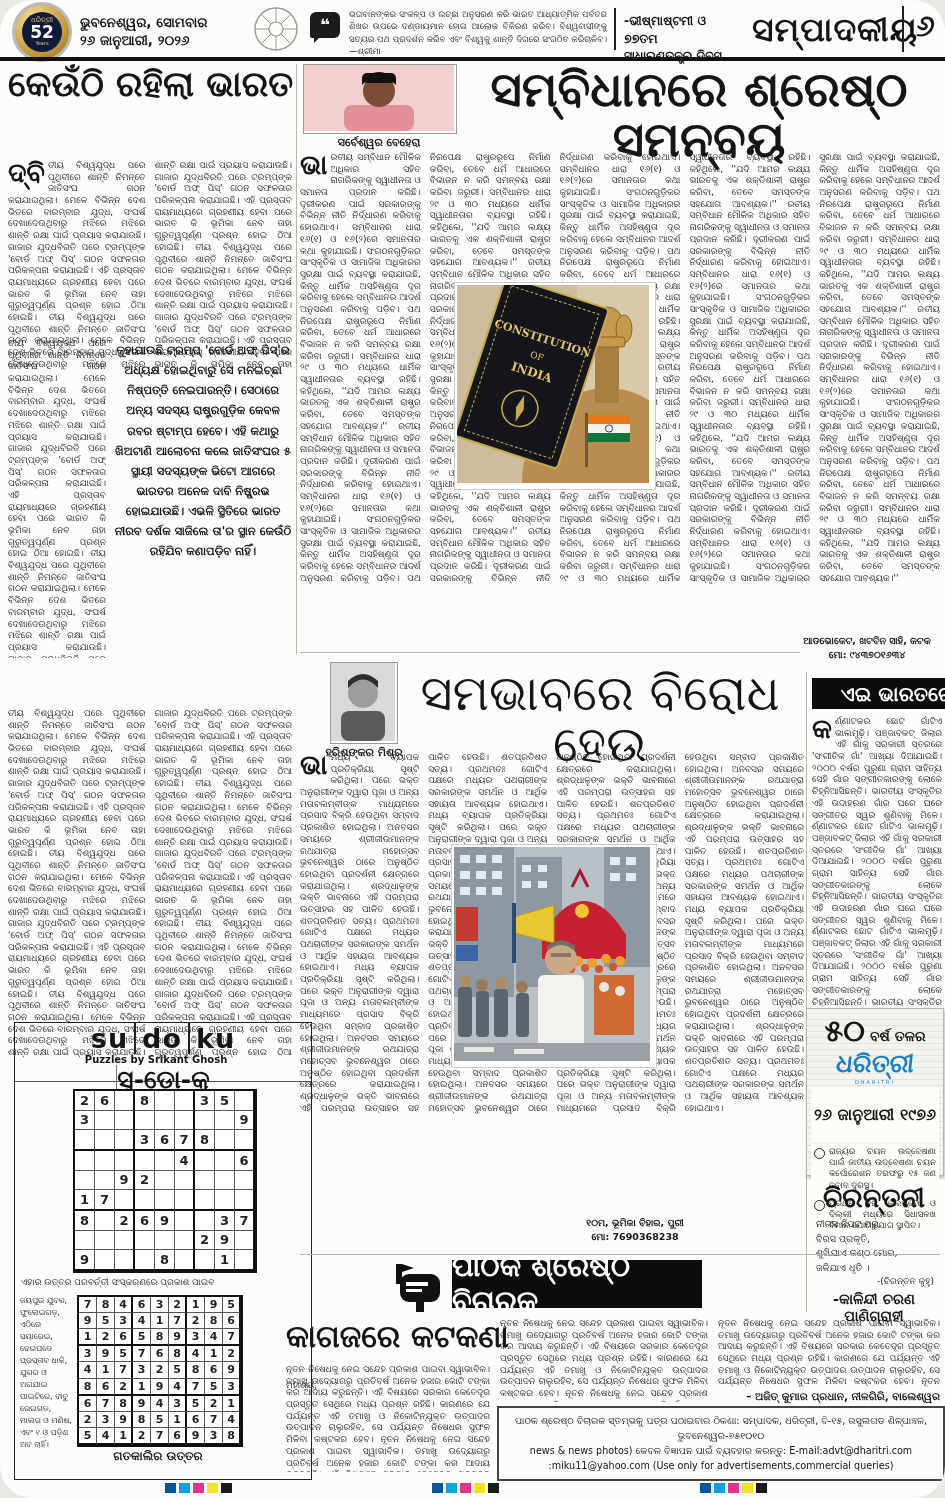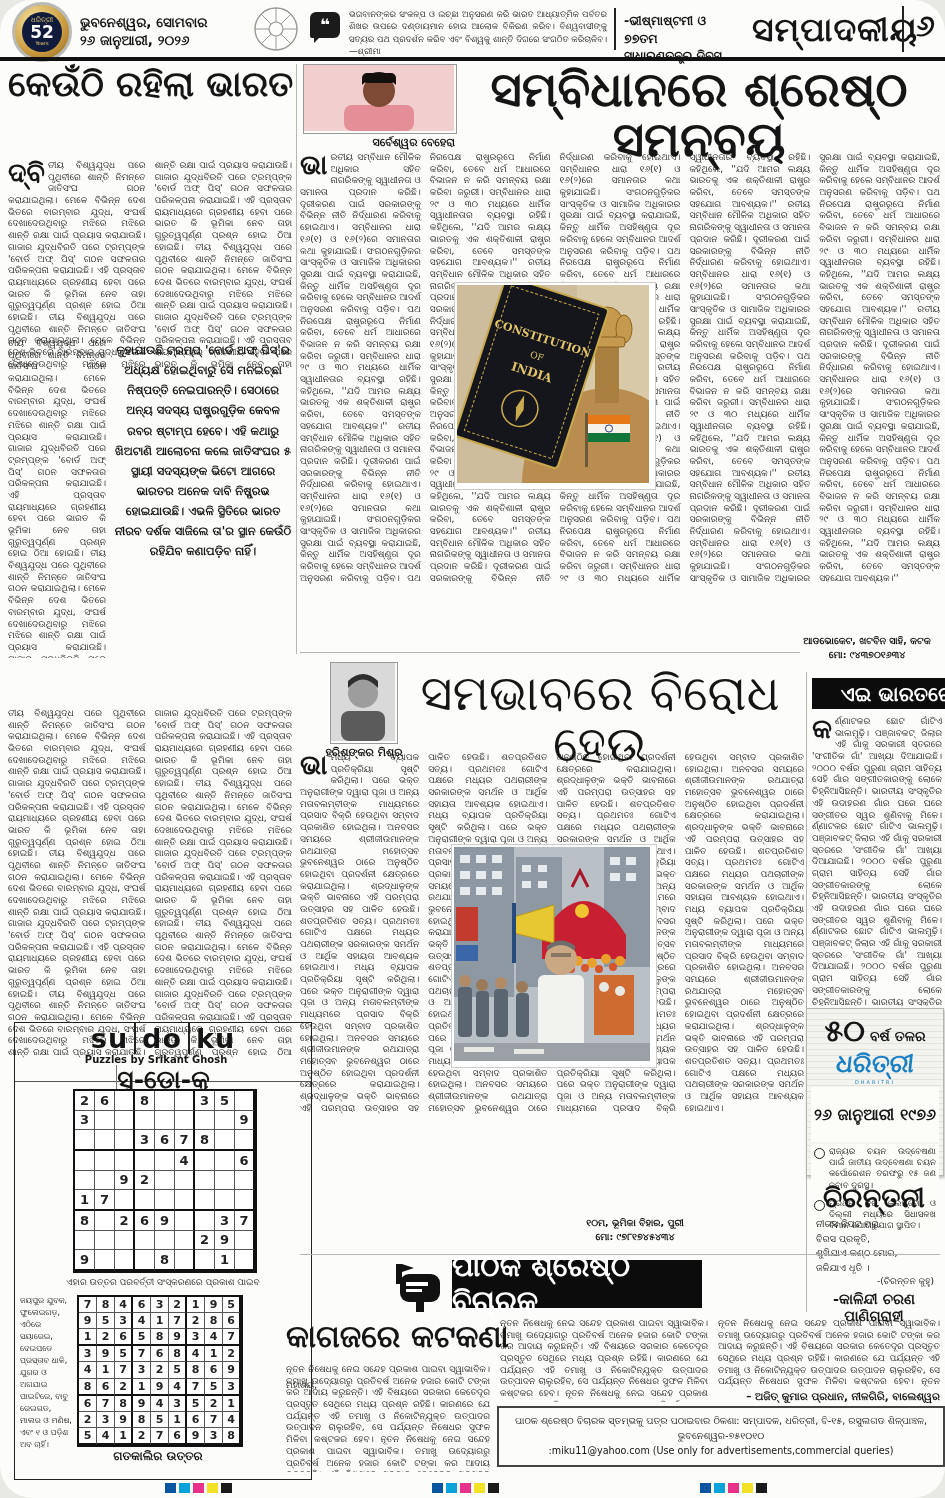--- a/index.html
+++ b/index.html
@@ -61,21 +61,21 @@
   .sud-logo{font-size:27px;font-weight:bold;letter-spacing:1px;}
   .sud-logo span{padding:0 6px;}
   .sud-logo span + span{border-left:2px solid #222;}
   .sud-by{font-size:10px;font-weight:bold;}
   .sud-odia{font-size:25px;font-weight:bold;}
   .sgrid{display:grid;grid-template-columns:repeat(9,1fr);border:2.5px solid #111;background:#fff;}
   .scell{border-right:1px solid #555;border-bottom:1px solid #555;display:flex;align-items:center;justify-content:center;
          font-weight:bold;color:#222;}
   .scell.b3r{border-right:2.5px solid #111;}
   .scell.b3b{border-bottom:2.5px solid #111;}
-  .sud-note{font-size:9px;text-align:center;}
+  .sud-note{font-size:9px;}
   .sud-cap{font-size:12px;font-weight:bold;text-align:center;}
   
   .let-head{font-size:31px;font-weight:bold;}
   .contact{border:2px solid #444;font-size:9.6px;line-height:1.55;text-align:center;padding:6px 10px;}
   .marks{display:flex;gap:3px;}
   .marks div{width:11px;height:10px;}
 </style>
 </head>
 <body>
 
@@ -139,21 +139,21 @@
 
   <div class="abs photo" style="left:303px;top:64px;width:152px;height:68px;">
     <svg width="150" height="66" viewBox="0 0 150 66">
       <rect width="150" height="66" fill="#f2cfcf"></rect>
       <rect x="40" y="40" width="70" height="26" rx="8" fill="#e48f97"></rect>
       <circle cx="75" cy="26" r="16" fill="#7d4a35"></circle>
       <path d="M58 20 Q75 2 92 20 L92 14 Q75 0 58 14 Z" fill="#14100e"></path>
       <rect x="58" y="8" width="34" height="10" rx="5" fill="#14100e"></rect>
     </svg>
   </div>
-  <div class="abs byline" style="left:303px;top:136px;width:152px;text-align:right;">ସର୍ବେଶ୍ୱର ବେହେରା</div>
+  <div class="abs byline" style="left:303px;top:136px;width:152px;text-align:center;">ସର୍ବେଶ୍ୱର ବେହେରା</div>
   <div class="abs h-main" style="left:458px;top:64px;width:482px;">ସମ୍ବିଧାନରେ ଶ୍ରେଷ୍ଠ ସମନ୍ବୟ</div>
   <div class="abs cols5 small just clip" style="left:300px;top:152px;width:640px;height:478px;">
     <span class="dropcap">ଭା</span><span>ରତୀୟ ସମ୍ବିଧାନ ମୌଳିକ ଅଧିକାର ସହିତ ନାଗରିକଙ୍କୁ ସ୍ୱାଧୀନତା ଓ ସମାନତା ପ୍ରଦାନ କରିଛି। ଦୂରୀକରଣ ପାଇଁ ସରକାରଙ୍କୁ ବିଭିନ୍ନ ନୀତି ନିର୍ଦ୍ଧାରଣ କରିବାକୁ ହୋଇଥାଏ। ସମ୍ବିଧାନର ଧାରା ୧୬(୧) ଓ ୧୬(୨)ରେ ସମାନତାର କଥା କୁହାଯାଇଛି। ସଂଗଠନଗୁଡ଼ିକର ସାଂସ୍କୃତିକ ଓ ସାମାଜିକ ଅଧିକାରର ସୁରକ୍ଷା ପାଇଁ ବ୍ୟବସ୍ଥା କରାଯାଇଛି, କିନ୍ତୁ ଧାର୍ମିକ ଅସହିଷ୍ଣୁତା ଦୂର କରିବାକୁ ହେଲେ ସମ୍ବିଧାନର ଆଦର୍ଶ ଅନୁସରଣ କରିବାକୁ ପଡ଼ିବ। ପଥ ନିରପେକ୍ଷ ରାଷ୍ଟ୍ରରୂପେ ନିର୍ମାଣ କରିବା, ତେବେ ଧର୍ମ ଆଧାରରେ ବିଭାଜନ ନ କରି ସମନ୍ବୟ ରକ୍ଷା କରିବା ଜରୁରୀ। ସମ୍ବିଧାନର ଧାରା ୨୯ ଓ ୩୦ ମଧ୍ୟରେ ଧାର୍ମିକ ସ୍ୱାଧୀନତାର ବ୍ୟବସ୍ଥା ରହିଛି। କହିଥିଲେ, ''ଯଦି ଆମର ଲକ୍ଷ୍ୟ ଭାରତକୁ ଏକ ଶକ୍ତିଶାଳୀ ରାଷ୍ଟ୍ର କରିବା, ତେବେ ସମସ୍ତଙ୍କ ସହଯୋଗ ଆବଶ୍ୟକ।'' ରତୀୟ ସମ୍ବିଧାନ ମୌଳିକ ଅଧିକାର ସହିତ ନାଗରିକଙ୍କୁ ସ୍ୱାଧୀନତା ଓ ସମାନତା ପ୍ରଦାନ କରିଛି। ଦୂରୀକରଣ ପାଇଁ ସରକାରଙ୍କୁ ବିଭିନ୍ନ ନୀତି ନିର୍ଦ୍ଧାରଣ କରିବାକୁ ହୋଇଥାଏ। ସମ୍ବିଧାନର ଧାରା ୧୬(୧) ଓ ୧୬(୨)ରେ ସମାନତାର କଥା କୁହାଯାଇଛି। ସଂଗଠନଗୁଡ଼ିକର ସାଂସ୍କୃତିକ ଓ ସାମାଜିକ ଅଧିକାରର ସୁରକ୍ଷା ପାଇଁ ବ୍ୟବସ୍ଥା କରାଯାଇଛି, କିନ୍ତୁ ଧାର୍ମିକ ଅସହିଷ୍ଣୁତା ଦୂର କରିବାକୁ ହେଲେ ସମ୍ବିଧାନର ଆଦର୍ଶ ଅନୁସରଣ କରିବାକୁ ପଡ଼ିବ। ପଥ ନିରପେକ୍ଷ ରାଷ୍ଟ୍ରରୂପେ ନିର୍ମାଣ କରିବା, ତେବେ ଧର୍ମ ଆଧାରରେ ବିଭାଜନ ନ କରି ସମନ୍ବୟ ରକ୍ଷା କରିବା ଜରୁରୀ। ସମ୍ବିଧାନର ଧାରା ୨୯ ଓ ୩୦ ମଧ୍ୟରେ ଧାର୍ମିକ ସ୍ୱାଧୀନତାର ବ୍ୟବସ୍ଥା ରହିଛି। କହିଥିଲେ, ''ଯଦି ଆମର ଲକ୍ଷ୍ୟ ଭାରତକୁ ଏକ ଶକ୍ତିଶାଳୀ ରାଷ୍ଟ୍ର କରିବା, ତେବେ ସମସ୍ତଙ୍କ ସହଯୋଗ ଆବଶ୍ୟକ।'' ରତୀୟ ସମ୍ବିଧାନ ମୌଳିକ ଅଧିକାର ସହିତ ନାଗରିକଙ୍କୁ ସ୍ୱାଧୀନତା ଓ ସମାନତା ପ୍ରଦାନ କରିଛି। ଦୂରୀକରଣ ପାଇଁ ସରକାରଙ୍କୁ ବିଭିନ୍ନ ନୀତି ନିର୍ଦ୍ଧାରଣ କରିବାକୁ ହୋଇଥାଏ। ସମ୍ବିଧାନର ଧାରା ୧୬(୧) ଓ ୧୬(୨)ରେ ସମାନତାର କଥା କୁହାଯାଇଛି। ସଂଗଠନଗୁଡ଼ିକର ସାଂସ୍କୃତିକ ଓ ସାମାଜିକ ଅଧିକାରର ସୁରକ୍ଷା ପାଇଁ ବ୍ୟବସ୍ଥା କରାଯାଇଛି, କିନ୍ତୁ ଧାର୍ମିକ ଅସହିଷ୍ଣୁତା ଦୂର କରିବାକୁ ହେଲେ ସମ୍ବିଧାନର ଆଦର୍ଶ ଅନୁସରଣ କରିବାକୁ ପଡ଼ିବ। ପଥ ନିରପେକ୍ଷ ରାଷ୍ଟ୍ରରୂପେ ନିର୍ମାଣ କରିବା, ତେବେ ଧର୍ମ ଆଧାରରେ ବିଭାଜନ ନ କରି ସମନ୍ବୟ ରକ୍ଷା କରିବା ଜରୁରୀ। ସମ୍ବିଧାନର ଧାରା ୨୯ ଓ ୩୦ ମଧ୍ୟରେ ଧାର୍ମିକ ସ୍ୱାଧୀନତାର ବ୍ୟବସ୍ଥା ରହିଛି। କହିଥିଲେ, ''ଯଦି ଆମର ଲକ୍ଷ୍ୟ ଭାରତକୁ ଏକ ଶକ୍ତିଶାଳୀ ରାଷ୍ଟ୍ର କରିବା, ତେବେ ସମସ୍ତଙ୍କ ସହଯୋଗ ଆବଶ୍ୟକ।'' ରତୀୟ ସମ୍ବିଧାନ ମୌଳିକ ଅଧିକାର ସହିତ ନାଗରିକଙ୍କୁ ସ୍ୱାଧୀନତା ଓ ସମାନତା ପ୍ରଦାନ କରିଛି। ଦୂରୀକରଣ ପାଇଁ ସରକାରଙ୍କୁ ବିଭିନ୍ନ ନୀତି ନିର୍ଦ୍ଧାରଣ କରିବାକୁ ହୋଇଥାଏ। ସମ୍ବିଧାନର ଧାରା ୧୬(୧) ଓ ୧୬(୨)ରେ ସମାନତାର କଥା କୁହାଯାଇଛି। ସଂଗଠନଗୁଡ଼ିକର ସାଂସ୍କୃତିକ ଓ ସାମାଜିକ ଅଧିକାରର ସୁରକ୍ଷା ପାଇଁ ବ୍ୟବସ୍ଥା କରାଯାଇଛି, କିନ୍ତୁ ଧାର୍ମିକ ଅସହିଷ୍ଣୁତା ଦୂର କରିବାକୁ ହେଲେ ସମ୍ବିଧାନର ଆଦର୍ଶ ଅନୁସରଣ କରିବାକୁ ପଡ଼ିବ। ପଥ ନିରପେକ୍ଷ ରାଷ୍ଟ୍ରରୂପେ ନିର୍ମାଣ କରିବା, ତେବେ ଧର୍ମ ଆଧାରରେ ବିଭାଜନ ନ କରି ସମନ୍ବୟ ରକ୍ଷା କରିବା ଜରୁରୀ। ସମ୍ବିଧାନର ଧାରା ୨୯ ଓ ୩୦ ମଧ୍ୟରେ ଧାର୍ମିକ ସ୍ୱାଧୀନତାର ବ୍ୟବସ୍ଥା ରହିଛି। କହିଥିଲେ, ''ଯଦି ଆମର ଲକ୍ଷ୍ୟ ଭାରତକୁ ଏକ ଶକ୍ତିଶାଳୀ ରାଷ୍ଟ୍ର କରିବା, ତେବେ ସମସ୍ତଙ୍କ ସହଯୋଗ ଆବଶ୍ୟକ।'' ରତୀୟ ସମ୍ବିଧାନ ମୌଳିକ ଅଧିକାର ସହିତ ନାଗରିକଙ୍କୁ ସ୍ୱାଧୀନତା ଓ ସମାନତା ପ୍ରଦାନ କରିଛି। ଦୂରୀକରଣ ପାଇଁ ସରକାରଙ୍କୁ ବିଭିନ୍ନ ନୀତି ନିର୍ଦ୍ଧାରଣ କରିବାକୁ ହୋଇଥାଏ। ସମ୍ବିଧାନର ଧାରା ୧୬(୧) ଓ ୧୬(୨)ରେ ସମାନତାର କଥା କୁହାଯାଇଛି। ସଂଗଠନଗୁଡ଼ିକର ସାଂସ୍କୃତିକ ଓ ସାମାଜିକ ଅଧିକାରର ସୁରକ୍ଷା ପାଇଁ ବ୍ୟବସ୍ଥା କରାଯାଇଛି, କିନ୍ତୁ ଧାର୍ମିକ ଅସହିଷ୍ଣୁତା ଦୂର କରିବାକୁ ହେଲେ ସମ୍ବିଧାନର ଆଦର୍ଶ ଅନୁସରଣ କରିବାକୁ ପଡ଼ିବ। ପଥ ନିରପେକ୍ଷ ରାଷ୍ଟ୍ରରୂପେ ନିର୍ମାଣ କରିବା, ତେବେ ଧର୍ମ ଆଧାରରେ ବିଭାଜନ ନ କରି ସମନ୍ବୟ ରକ୍ଷା କରିବା ଜରୁରୀ। ସମ୍ବିଧାନର ଧାରା ୨୯ ଓ ୩୦ ମଧ୍ୟରେ ଧାର୍ମିକ ସ୍ୱାଧୀନତାର ବ୍ୟବସ୍ଥା ରହିଛି। କହିଥିଲେ, ''ଯଦି ଆମର ଲକ୍ଷ୍ୟ ଭାରତକୁ ଏକ ଶକ୍ତିଶାଳୀ ରାଷ୍ଟ୍ର କରିବା, ତେବେ ସମସ୍ତଙ୍କ ସହଯୋଗ ଆବଶ୍ୟକ।'' ରତୀୟ ସମ୍ବିଧାନ ମୌଳିକ ଅଧିକାର ସହିତ ନାଗରିକଙ୍କୁ ସ୍ୱାଧୀନତା ଓ ସମାନତା ପ୍ରଦାନ କରିଛି। ଦୂରୀକରଣ ପାଇଁ ସରକାରଙ୍କୁ ବିଭିନ୍ନ ନୀତି ନିର୍ଦ୍ଧାରଣ କରିବାକୁ ହୋଇଥାଏ। ସମ୍ବିଧାନର ଧାରା ୧୬(୧) ଓ ୧୬(୨)ରେ ସମାନତାର କଥା କୁହାଯାଇଛି। ସଂଗଠନଗୁଡ଼ିକର ସାଂସ୍କୃତିକ ଓ ସାମାଜିକ ଅଧିକାରର ସୁରକ୍ଷା ପାଇଁ ବ୍ୟବସ୍ଥା କରାଯାଇଛି, କିନ୍ତୁ ଧାର୍ମିକ ଅସହିଷ୍ଣୁତା ଦୂର କରିବାକୁ ହେଲେ ସମ୍ବିଧାନର ଆଦର୍ଶ ଅନୁସରଣ କରିବାକୁ ପଡ଼ିବ। ପଥ ନିରପେକ୍ଷ ରାଷ୍ଟ୍ରରୂପେ ନିର୍ମାଣ କରିବା, ତେବେ ଧର୍ମ ଆଧାରରେ ବିଭାଜନ ନ କରି ସମନ୍ବୟ ରକ୍ଷା କରିବା ଜରୁରୀ। ସମ୍ବିଧାନର ଧାରା ୨୯ ଓ ୩୦ ମଧ୍ୟରେ ଧାର୍ମିକ ସ୍ୱାଧୀନତାର ବ୍ୟବସ୍ଥା ରହିଛି। କହିଥିଲେ, ''ଯଦି ଆମର ଲକ୍ଷ୍ୟ ଭାରତକୁ ଏକ ଶକ୍ତିଶାଳୀ ରାଷ୍ଟ୍ର କରିବା, ତେବେ ସମସ୍ତଙ୍କ ସହଯୋଗ ଆବଶ୍ୟକ।'' ରତୀୟ ସମ୍ବିଧାନ ମୌଳିକ ଅଧିକାର ସହିତ ନାଗରିକଙ୍କୁ ସ୍ୱାଧୀନତା ଓ ସମାନତା ପ୍ରଦାନ କରିଛି। ଦୂରୀକରଣ ପାଇଁ ସରକାରଙ୍କୁ ବିଭିନ୍ନ ନୀତି ନିର୍ଦ୍ଧାରଣ କରିବାକୁ ହୋଇଥାଏ। ସମ୍ବିଧାନର ଧାରା ୧୬(୧) ଓ ୧୬(୨)ରେ ସମାନତାର କଥା କୁହାଯାଇଛି। ସଂଗଠନଗୁଡ଼ିକର ସାଂସ୍କୃତିକ ଓ ସାମାଜିକ ଅଧିକାରର ସୁରକ୍ଷା ପାଇଁ ବ୍ୟବସ୍ଥା କରାଯାଇଛି, କିନ୍ତୁ ଧାର୍ମିକ ଅସହିଷ୍ଣୁତା ଦୂର କରିବାକୁ ହେଲେ ସମ୍ବିଧାନର ଆଦର୍ଶ ଅନୁସରଣ କରିବାକୁ ପଡ଼ିବ। ପଥ ନିରପେକ୍ଷ ରାଷ୍ଟ୍ରରୂପେ ନିର୍ମାଣ କରିବା, ତେବେ ଧର୍ମ ଆଧାରରେ ବିଭାଜନ ନ କରି ସମନ୍ବୟ ରକ୍ଷା କରିବା ଜରୁରୀ। ସମ୍ବିଧାନର ଧାରା ୨୯ ଓ ୩୦ ମଧ୍ୟରେ ଧାର୍ମିକ ସ୍ୱାଧୀନତାର ବ୍ୟବସ୍ଥା ରହିଛି। କହିଥିଲେ, ''ଯଦି ଆମର ଲକ୍ଷ୍ୟ ଭାରତକୁ ଏକ ଶକ୍ତିଶାଳୀ ରାଷ୍ଟ୍ର କରିବା, ତେବେ ସମସ୍ତଙ୍କ ସହଯୋଗ ଆବଶ୍ୟକ।'' ରତୀୟ ସମ୍ବିଧାନ ମୌଳିକ ଅଧିକାର ସହିତ ନାଗରିକଙ୍କୁ ସ୍ୱାଧୀନତା ଓ ସମାନତା ପ୍ରଦାନ କରିଛି। ଦୂରୀକରଣ ପାଇଁ ସରକାରଙ୍କୁ ବିଭିନ୍ନ ନୀତି ନିର୍ଦ୍ଧାରଣ କରିବାକୁ ହୋଇଥାଏ। ସମ୍ବିଧାନର ଧାରା ୧୬(୧) ଓ ୧୬(୨)ରେ ସମାନତାର କଥା କୁହାଯାଇଛି। ସଂଗଠନଗୁଡ଼ିକର ସାଂସ୍କୃତିକ ଓ ସାମାଜିକ ଅଧିକାରର ସୁରକ୍ଷା ପାଇଁ ବ୍ୟବସ୍ଥା କରାଯାଇଛି, କିନ୍ତୁ ଧାର୍ମିକ ଅସହିଷ୍ଣୁତା ଦୂର କରିବାକୁ ହେଲେ ସମ୍ବିଧାନର ଆଦର୍ଶ ଅନୁସରଣ କରିବାକୁ ପଡ଼ିବ। ପଥ ନିରପେକ୍ଷ ରାଷ୍ଟ୍ରରୂପେ ନିର୍ମାଣ କରିବା, ତେବେ ଧର୍ମ ଆଧାରରେ ବିଭାଜନ ନ କରି ସମନ୍ବୟ ରକ୍ଷା କରିବା ଜରୁରୀ। ସମ୍ବିଧାନର ଧାରା ୨୯ ଓ ୩୦ ମଧ୍ୟରେ ଧାର୍ମିକ ସ୍ୱାଧୀନତାର ବ୍ୟବସ୍ଥା ରହିଛି। କହିଥିଲେ, ''ଯଦି ଆମର ଲକ୍ଷ୍ୟ ଭାରତକୁ ଏକ ଶକ୍ତିଶାଳୀ ରାଷ୍ଟ୍ର କରିବା, ତେବେ ସମସ୍ତଙ୍କ ସହଯୋଗ ଆବଶ୍ୟକ।'' </span>
   </div>
 
   <div class="abs" style="left:455px;top:283px;width:196px;height:202px;background:#fff;padding:2px;box-shadow:0 0 0 1px #ccc;">
     <svg width="192" height="198" viewBox="0 0 192 198">
       <rect width="192" height="198" fill="#cdbd9c"></rect>
       <rect x="120" y="0" width="72" height="198" fill="#d8c9a8"></rect>
       <ellipse cx="150" cy="198" rx="85" ry="95" fill="#b98d4f"></ellipse>
@@ -272,21 +272,21 @@
           <circle cx="150" cy="140" r="5"></circle>
           <circle cx="166" cy="144" r="5"></circle>
         </g>
       <rect x="0" y="196" width="196" height="18" fill="#9aa0a5"></rect>
       <rect x="10" y="200" width="30" height="5" fill="#e8e8e2"></rect>
       <rect x="60" y="202" width="30" height="5" fill="#e8e8e2"></rect>
     </svg>
   </div>
   <div class="abs sig" style="left:560px;top:1216px;width:150px;">
     <div>୧୦ମ, ଭୂମିକା ବିହାର, ପୁରୀ</div>
-    <div>ମୋ: ୯୭୮୧୭୪୫୪୩୪</div>
+    <div>ମୋ: 7690368238</div>
   </div>
   <div class="vsep" style="left:806px;top:672px;height:640px;"></div>
 
   <div class="abs banner" style="left:812px;top:678px;width:130px;height:31px;font-size:20px;padding-left:20px;">ଏଇ ଭାରତରେ</div>
   <div class="abs small just clip" style="left:812px;top:716px;width:130px;height:290px;">
     <span class="dropcap">କ</span><span>ର୍ଣ୍ଣାଟକର ଛୋଟ ଗାଁଟିଏ ଭାଲମୁଢ଼ି। ପଞ୍ଜାବକଟ୍ ଜିଲାର ଏହି ଗାଁକୁ ସରକାରୀ ସ୍ତରରେ 'ସଂଗୀତିକ ଗାଁ' ଆଖ୍ୟା ଦିଆଯାଇଛି। ୨୦୦୦ ବର୍ଷର ପୁରୁଣା ଗ୍ରାମ ସାହିତ୍ୟ ସେହି ଗାଁର ସଙ୍ଗୀତକାରଙ୍କୁ ଲୋକେ ଚିହ୍ନିଆସିଛନ୍ତି। ଭାରତୀୟ ସଂସ୍କୃତିର ଏହି ଉଦାହରଣ ଗାଁର ଘରେ ଘରେ ସଙ୍ଗୀତର ସ୍ୱର ଶୁଣିବାକୁ ମିଳେ। ର୍ଣ୍ଣାଟକର ଛୋଟ ଗାଁଟିଏ ଭାଲମୁଢ଼ି। ପଞ୍ଜାବକଟ୍ ଜିଲାର ଏହି ଗାଁକୁ ସରକାରୀ ସ୍ତରରେ 'ସଂଗୀତିକ ଗାଁ' ଆଖ୍ୟା ଦିଆଯାଇଛି। ୨୦୦୦ ବର୍ଷର ପୁରୁଣା ଗ୍ରାମ ସାହିତ୍ୟ ସେହି ଗାଁର ସଙ୍ଗୀତକାରଙ୍କୁ ଲୋକେ ଚିହ୍ନିଆସିଛନ୍ତି। ଭାରତୀୟ ସଂସ୍କୃତିର ଏହି ଉଦାହରଣ ଗାଁର ଘରେ ଘରେ ସଙ୍ଗୀତର ସ୍ୱର ଶୁଣିବାକୁ ମିଳେ। ର୍ଣ୍ଣାଟକର ଛୋଟ ଗାଁଟିଏ ଭାଲମୁଢ଼ି। ପଞ୍ଜାବକଟ୍ ଜିଲାର ଏହି ଗାଁକୁ ସରକାରୀ ସ୍ତରରେ 'ସଂଗୀତିକ ଗାଁ' ଆଖ୍ୟା ଦିଆଯାଇଛି। ୨୦୦୦ ବର୍ଷର ପୁରୁଣା ଗ୍ରାମ ସାହିତ୍ୟ ସେହି ଗାଁର ସଙ୍ଗୀତକାରଙ୍କୁ ଲୋକେ ଚିହ୍ନିଆସିଛନ୍ତି। ଭାରତୀୟ ସଂସ୍କୃତିର ଏହି ଉଦାହରଣ ଗାଁର ଘରେ ଘରେ ସଙ୍ଗୀତର ସ୍ୱର ଶୁଣିବାକୁ ମିଳେ। ର୍ଣ୍ଣାଟକର ଛୋଟ ଗାଁଟିଏ ଭାଲମୁଢ଼ି। ପଞ୍ଜାବକଟ୍ ଜିଲାର ଏହି ଗାଁକୁ ସରକାରୀ ସ୍ତରରେ 'ସଂଗୀତିକ ଗାଁ' ଆଖ୍ୟା ଦିଆଯାଇଛି। ୨୦୦୦ ବର୍ଷର ପୁରୁଣା ଗ୍ରାମ ସାହିତ୍ୟ ସେହି ଗାଁର ସଙ୍ଗୀତକାରଙ୍କୁ ଲୋକେ ଚିହ୍ନିଆସିଛନ୍ତି। ଭାରତୀୟ ସଂସ୍କୃତିର ଏହି ଉଦାହରଣ ଗାଁର ଘରେ ଘରେ ସଙ୍ଗୀତର ସ୍ୱର ଶୁଣିବାକୁ ମିଳେ। </span>
   </div>
 
   <div class="abs rail-box" style="left:806px;top:1008px;width:136px;height:166px;">
     <div style="text-align:center;padding-top:4px;">
@@ -518,20 +518,21 @@
   </div>
   <div class="abs small just clip" style="left:500px;top:1318px;width:208px;height:84px;">
     <span>ନୂତନ ନିଷେଧକୁ ନେଇ ସନ୍ଦେହ ପ୍ରକାଶ ପାଇବା ସ୍ୱାଭାବିକ। ତମାଖୁ ଉଦ୍ୟୋଗରୁ ପ୍ରତିବର୍ଷ ଅନେକ ହଜାର କୋଟି ଟଙ୍କା କର ଆଦାୟ କରୁଛନ୍ତି। ଏହି ବିଷୟରେ ସରକାର କେତେଦୂର ପ୍ରସ୍ତୁତ ସେଥିରେ ମଧ୍ୟ ପ୍ରଶ୍ନ ରହିଛି। କାରଣରେ ଯେ ପର୍ଯ୍ୟନ୍ତ ଏହି ତମାଖୁ ଓ ନିକୋଟିନ୍‌ଯୁକ୍ତ ଉତ୍ପାଦର ଉତ୍ପାଦନ ଚାଲୁରହିବ, ସେ ପର୍ଯ୍ୟନ୍ତ ନିଷେଧର ସୁଫଳ ମିଳିବା କଷ୍ଟକର ହେବ। ନୂତନ ନିଷେଧକୁ ନେଇ ସନ୍ଦେହ ପ୍ରକାଶ ପାଇବା ସ୍ୱାଭାବିକ। ତମାଖୁ ଉଦ୍ୟୋଗରୁ ପ୍ରତିବର୍ଷ ଅନେକ ହଜାର କୋଟି ଟଙ୍କା କର ଆଦାୟ କରୁଛନ୍ତି। ଏହି ବିଷୟରେ ସରକାର କେତେଦୂର ପ୍ରସ୍ତୁତ ସେଥିରେ ମଧ୍ୟ ପ୍ରଶ୍ନ ରହିଛି। କାରଣରେ ଯେ ପର୍ଯ୍ୟନ୍ତ ଏହି ତମାଖୁ ଓ ନିକୋଟିନ୍‌ଯୁକ୍ତ ଉତ୍ପାଦର ଉତ୍ପାଦନ ଚାଲୁରହିବ, ସେ ପର୍ଯ୍ୟନ୍ତ ନିଷେଧର ସୁଫଳ ମିଳିବା କଷ୍ଟକର ହେବ। </span>
   </div>
   <div class="abs small just clip" style="left:718px;top:1318px;width:222px;height:70px;">
     <span>ନୂତନ ନିଷେଧକୁ ନେଇ ସନ୍ଦେହ ପ୍ରକାଶ ପାଇବା ସ୍ୱାଭାବିକ। ତମାଖୁ ଉଦ୍ୟୋଗରୁ ପ୍ରତିବର୍ଷ ଅନେକ ହଜାର କୋଟି ଟଙ୍କା କର ଆଦାୟ କରୁଛନ୍ତି। ଏହି ବିଷୟରେ ସରକାର କେତେଦୂର ପ୍ରସ୍ତୁତ ସେଥିରେ ମଧ୍ୟ ପ୍ରଶ୍ନ ରହିଛି। କାରଣରେ ଯେ ପର୍ଯ୍ୟନ୍ତ ଏହି ତମାଖୁ ଓ ନିକୋଟିନ୍‌ଯୁକ୍ତ ଉତ୍ପାଦର ଉତ୍ପାଦନ ଚାଲୁରହିବ, ସେ ପର୍ଯ୍ୟନ୍ତ ନିଷେଧର ସୁଫଳ ମିଳିବା କଷ୍ଟକର ହେବ। ନୂତନ ନିଷେଧକୁ ନେଇ ସନ୍ଦେହ ପ୍ରକାଶ ପାଇବା ସ୍ୱାଭାବିକ। ତମାଖୁ ଉଦ୍ୟୋଗରୁ ପ୍ରତିବର୍ଷ ଅନେକ ହଜାର କୋଟି ଟଙ୍କା କର ଆଦାୟ କରୁଛନ୍ତି। ଏହି ବିଷୟରେ ସରକାର କେତେଦୂର ପ୍ରସ୍ତୁତ ସେଥିରେ ମଧ୍ୟ ପ୍ରଶ୍ନ ରହିଛି। କାରଣରେ ଯେ ପର୍ଯ୍ୟନ୍ତ ଏହି ତମାଖୁ ଓ ନିକୋଟିନ୍‌ଯୁକ୍ତ ଉତ୍ପାଦର ଉତ୍ପାଦନ ଚାଲୁରହିବ, ସେ ପର୍ଯ୍ୟନ୍ତ ନିଷେଧର ସୁଫଳ ମିଳିବା କଷ୍ଟକର ହେବ। </span>
   </div>
   <div class="abs" style="left:640px;top:1390px;width:300px;text-align:right;font-size:10.5px;font-weight:bold;">– ଅଜିତ୍ କୁମାର ପ୍ରଧାନ, ନୀଳଗିରି, ବାଲେଶ୍ୱର</div>
   <div class="abs contact" style="left:497px;top:1406px;width:424px;">
     <div>ପାଠକ ଶ୍ରେଷ୍ଠ ବିଚାରକ ସ୍ତମ୍ଭକୁ ପତ୍ର ପଠାଇବାର ଠିକଣା: ସମ୍ପାଦକ, ଧରିତ୍ରୀ, ବି-୧୫, ରସୁଲଗଡ ଶିଳ୍ପାଞ୍ଚଳ, ଭୁବନେଶ୍ୱର-୭୫୧୦୧୦</div>
+    <div>news &amp; news photos) କେବଳ ବିଜ୍ଞାପନ ପାଇଁ ବ୍ୟବହାର କରନ୍ତୁ: E-mail:advt@dharitri.com</div>
     <div>:miku11@yahoo.com (Use only for advertisements,commercial queries)</div>
   </div>
 
   <div class="abs marks" style="left:165px;top:1483px;">
       <div style="background: rgb(10, 85, 160);"></div>
       <div style="background: rgb(10, 163, 220);"></div>
       <div style="background: rgb(232, 49, 138);"></div>
       <div style="background: rgb(242, 225, 39);"></div>
       <div style="background: rgb(26, 26, 26);"></div>
     </div>

